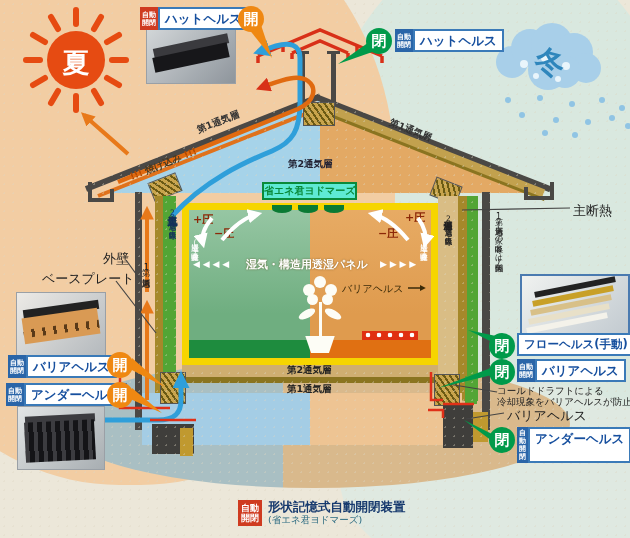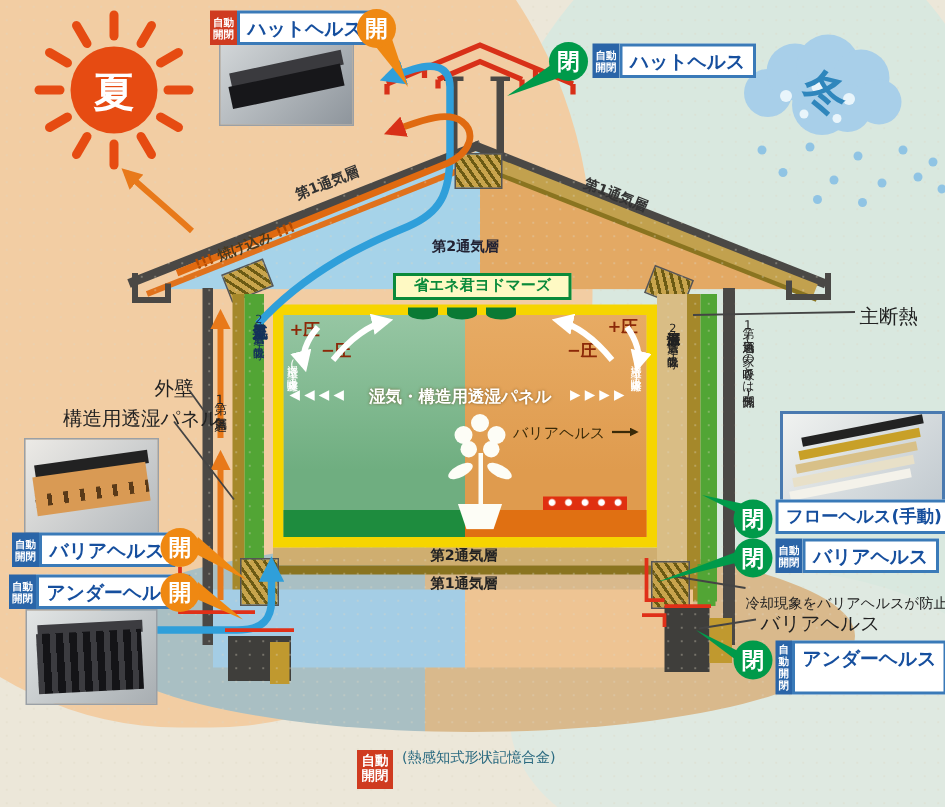--- a/index.html
+++ b/index.html
@@ -101,22 +101,22 @@
   <div class="abs" style="left:214px;top:226px;font-size:11px;font-weight:bold;color:#8c2808;z-index:13;">−圧</div>
   <div class="abs" style="left:405px;top:210px;font-size:11px;font-weight:bold;color:#8c2808;z-index:13;">+圧</div>
   <div class="abs" style="left:378px;top:226px;font-size:11px;font-weight:bold;color:#8c2808;z-index:13;">−圧</div>
 
   <div class="abs" style="left:193px;top:259px;font-size:9px;color:#fff;z-index:13;">◀ ◀ ◀ ◀</div>
   <div class="abs" style="left:246px;top:257px;font-size:11px;font-weight:bold;color:#fff;z-index:13;
               text-shadow:0 0 2px rgba(90,60,0,.7);">湿気・構造用透湿パネル</div>
   <div class="abs" style="left:380px;top:259px;font-size:9px;color:#fff;z-index:13;">▶ ▶ ▶ ▶</div>
   <div class="abs" style="left:342px;top:282px;font-size:10px;color:#3a2a08;z-index:13;">バリアヘルス</div>
 
-  <div class="abs" style="left:262px;top:182px;background:#fef9c3;border:2px solid #0a8a3a;color:#0a8a3a;
-              font-weight:bold;font-size:10px;line-height:14px;padding:0 12px;z-index:23;">省エネ君ヨドマーズ</div>
+  <div class="abs" style="left:262px;top:182px;background:#5eead4;border:2px solid #0a8a3a;color:#0a8a3a;
+              font-weight:bold;font-size:10px;line-height:14px;padding:0 0;z-index:23;">省エネ君ヨドマーズ</div>
   <div class="abs" style="left:272px;top:205px;width:20px;height:8px;background:#0a7a34;border-radius:0 0 50% 50%;z-index:13;"></div>
   <div class="abs" style="left:298px;top:205px;width:20px;height:8px;background:#0a7a34;border-radius:0 0 50% 50%;z-index:13;"></div>
   <div class="abs" style="left:324px;top:205px;width:20px;height:8px;background:#0a7a34;border-radius:0 0 50% 50%;z-index:13;"></div>
 
   <div>
     <div class="abs" style="left:314px;top:276px;width:12px;height:12px;border-radius:50%;background:#fdfdf6;z-index:13;"></div>
     <div class="abs" style="left:303px;top:284px;width:12px;height:12px;border-radius:50%;background:#fdfdf6;z-index:13;"></div>
     <div class="abs" style="left:325px;top:284px;width:12px;height:12px;border-radius:50%;background:#fdfdf6;z-index:13;"></div>
     <div class="abs" style="left:307px;top:294px;width:11px;height:11px;border-radius:50%;background:#fdfdf6;z-index:13;"></div>
     <div class="abs" style="left:322px;top:294px;width:11px;height:11px;border-radius:50%;background:#fdfdf6;z-index:13;"></div>
@@ -350,38 +350,40 @@
 
   <div class="state-badge closed" style="left:489px;top:359px;">閉</div>
   <div class="plabel" style="left:517px;top:359px;">
     <div class="auto-badge">
       <span>自動</span>
       <span>開閉</span>
     </div>
     <div class="label-box">バリアヘルス</div>
   </div>
 
+  <div class="ptr" style="left:497px;top:385px;font-size:9.5px;">コールドドラフトによる</div>
   <div class="ptr" style="left:497px;top:396px;font-size:9.5px;">冷却現象をバリアヘルスが防止</div>
   <div class="ptr" style="left:507px;top:407px;">バリアヘルス</div>
 
   <div class="state-badge closed" style="left:489px;top:427px;">閉</div>
   <div class="plabel" style="left:517px;top:427px;">
     <div class="auto-badge">
       <span>自動</span>
       <span>開閉</span>
     </div>
     <div class="label-box">アンダーヘルス</div>
   </div>
 
   <div class="ptr" style="left:103px;top:250px;">外壁</div>
-  <div class="ptr" style="left:42px;top:270px;">構造用透湿パネル</div>
+  <div class="ptr" style="left:42px;top:270px;">ベースプレート</div>
 
   <div class="plabel" style="left:238px;top:500px;align-items:flex-start;">
     <div class="auto-badge red" style="font-size:9px;line-height:10px;padding:3px 3px;">
       <span>自動</span>
       <span>開閉</span>
     </div>
     <div style="margin-left:6px;">
-      <div style="font-size:9.5px;color:#2a6a80;line-height:12px;">(熱感知式形状記憶合金)</div>
+      <div style="font-size:12.5px;font-weight:bold;color:#173a6e;line-height:14px;">形状記憶式自動開閉装置</div>
+      <div style="font-size:9.5px;color:#2a6a80;line-height:12px;">(省エネ君ヨドマーズ)</div>
     </div>
   </div>
 
 </div>
 
 </body></html>

